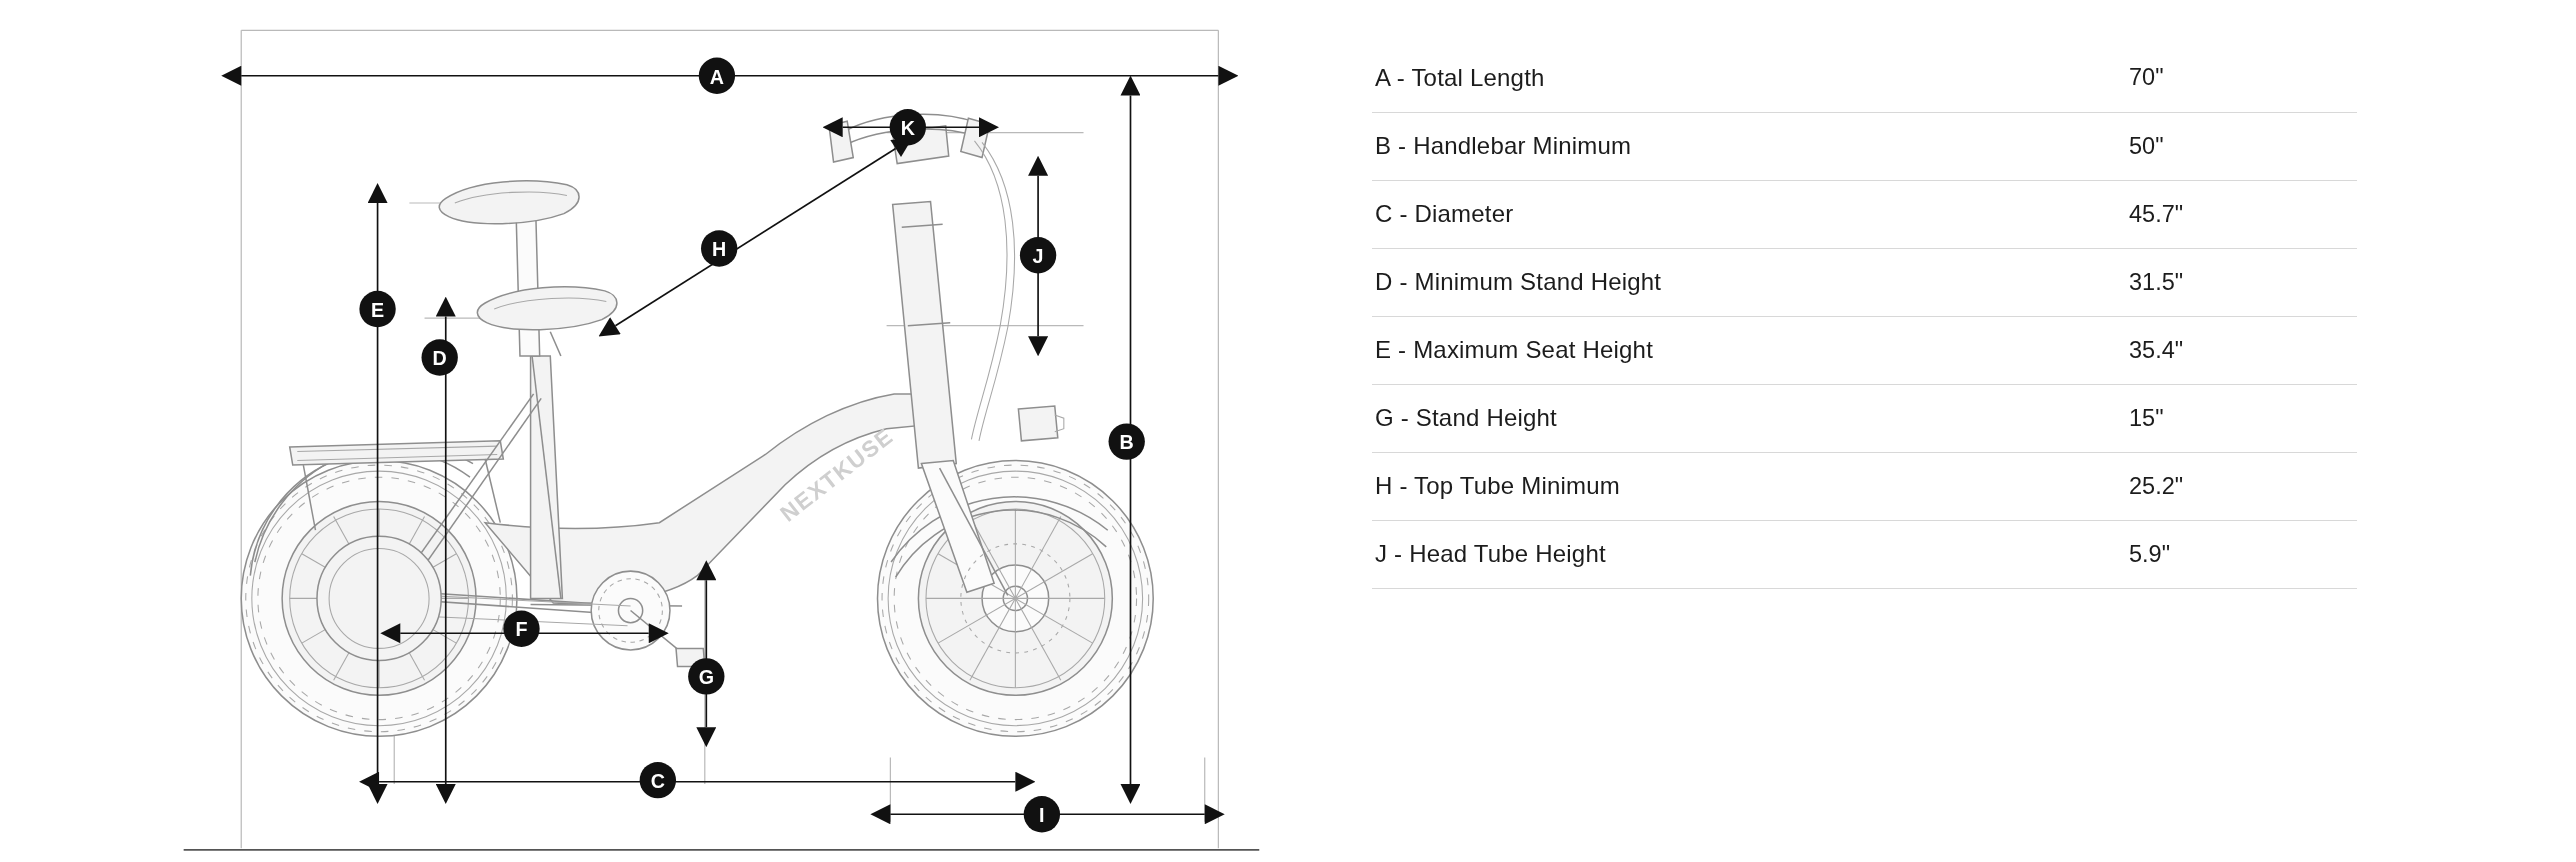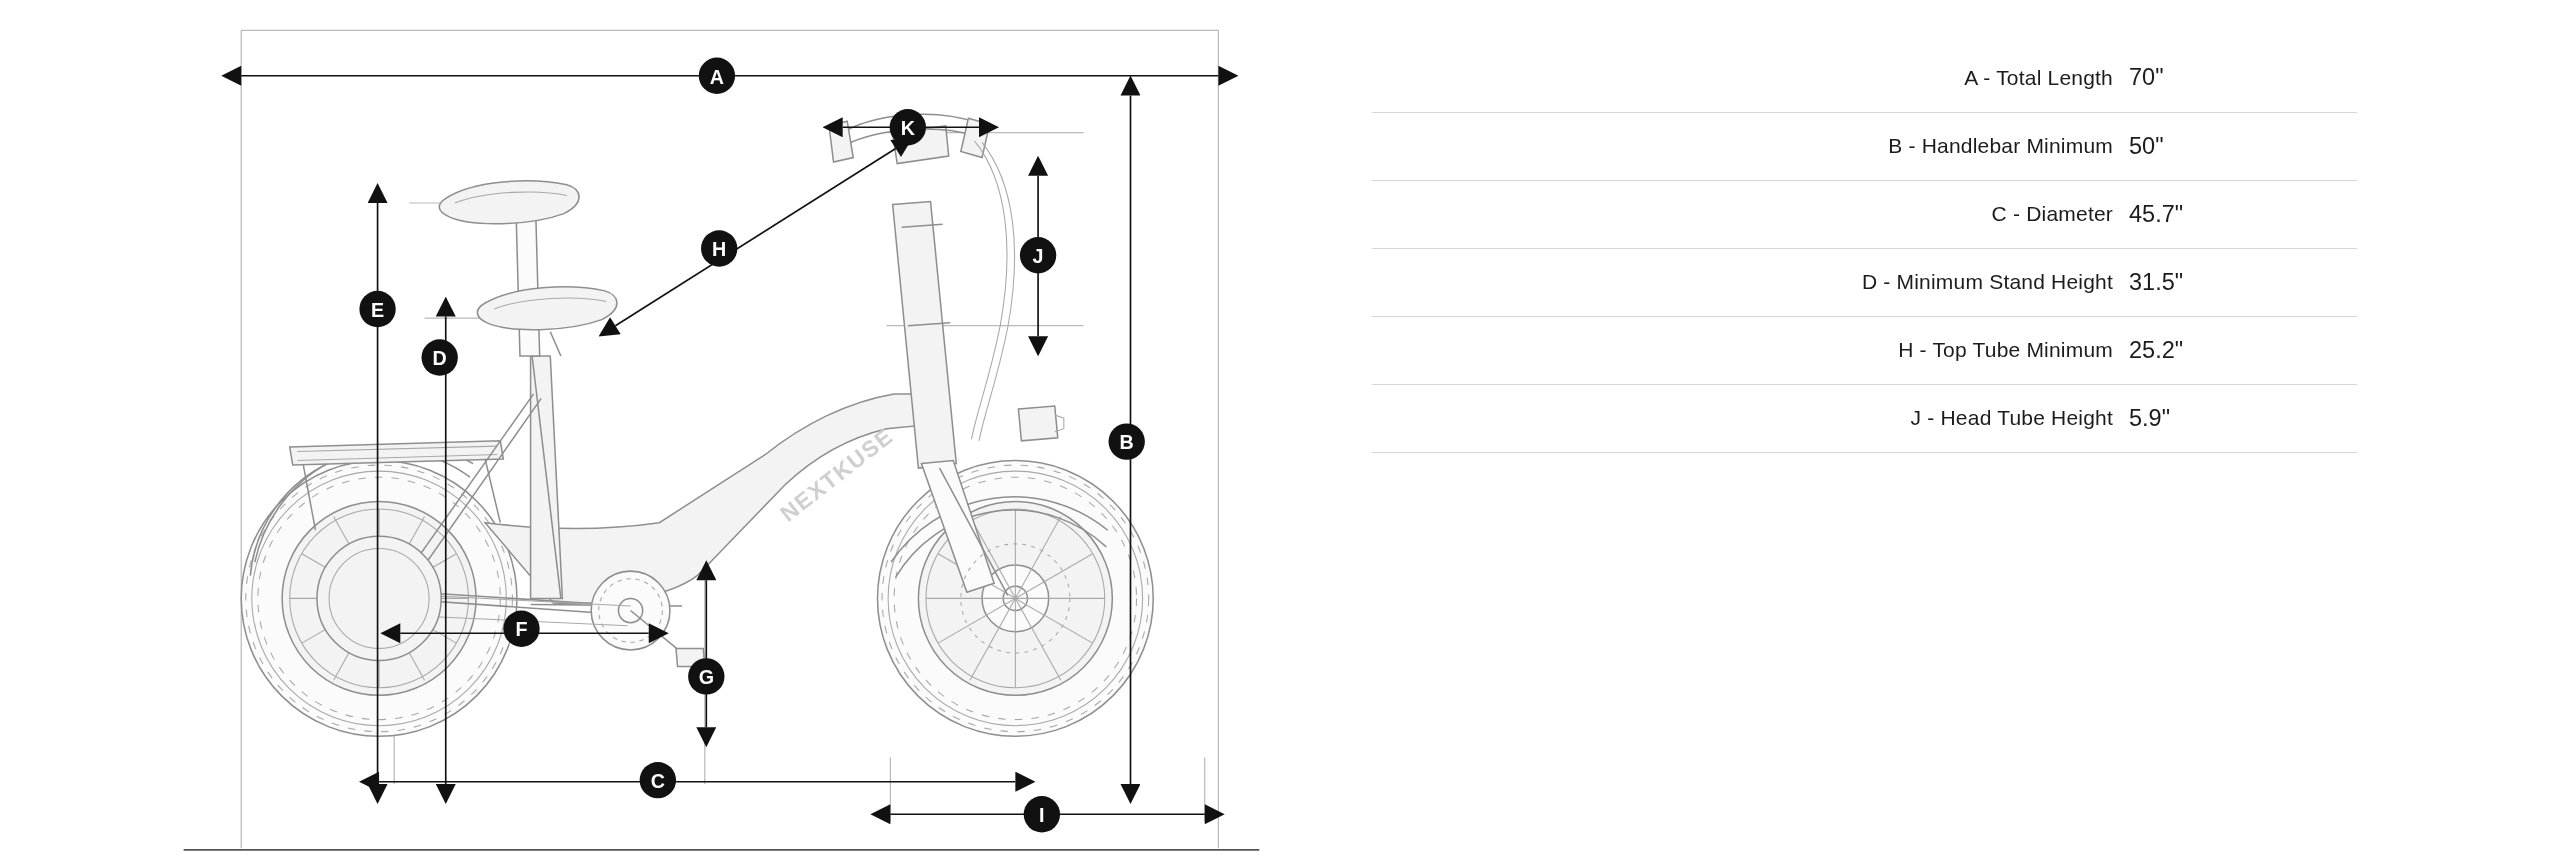--- a/index.html
+++ b/index.html
@@ -51,26 +51,26 @@
     border-collapse: collapse;
   }
   .spec-row {
     height: 68px;
     border-bottom: 0.8px solid #d8d8d8;
   }
   .spec-row:last-child {
     border-bottom: 0.8px solid #d8d8d8;
   }
   .spec-label {
-    font-size: 21px;
+    font-size: 24px;
     color: #1c1c1c;
     font-weight: 400;
     letter-spacing: 0.2px;
     padding-left: 3px;
-    text-align: right;
+    text-align: left;
     vertical-align: middle;
     white-space: nowrap;
   }
   .spec-value {
     font-size: 23.5px;
     color: #1c1c1c;
     font-weight: 400;
     text-align: left;
     vertical-align: middle;
     width: 227px;
@@ -370,20 +370,28 @@
         </tr>
         <tr class="spec-row">
           <td class="spec-label">C - Diameter</td>
           <td class="spec-value">45.7"</td>
         </tr>
         <tr class="spec-row">
           <td class="spec-label">D - Minimum Stand Height</td>
           <td class="spec-value">31.5"</td>
         </tr>
         <tr class="spec-row">
+          <td class="spec-label">E - Maximum Seat Height</td>
+          <td class="spec-value">35.4"</td>
+        </tr>
+        <tr class="spec-row">
+          <td class="spec-label">G - Stand Height</td>
+          <td class="spec-value">15"</td>
+        </tr>
+        <tr class="spec-row">
           <td class="spec-label">H - Top Tube Minimum</td>
           <td class="spec-value">25.2"</td>
         </tr>
         <tr class="spec-row">
           <td class="spec-label">J -  Head Tube Height</td>
           <td class="spec-value">5.9"</td>
         </tr>
       </tbody>
     </table>
   </div>

